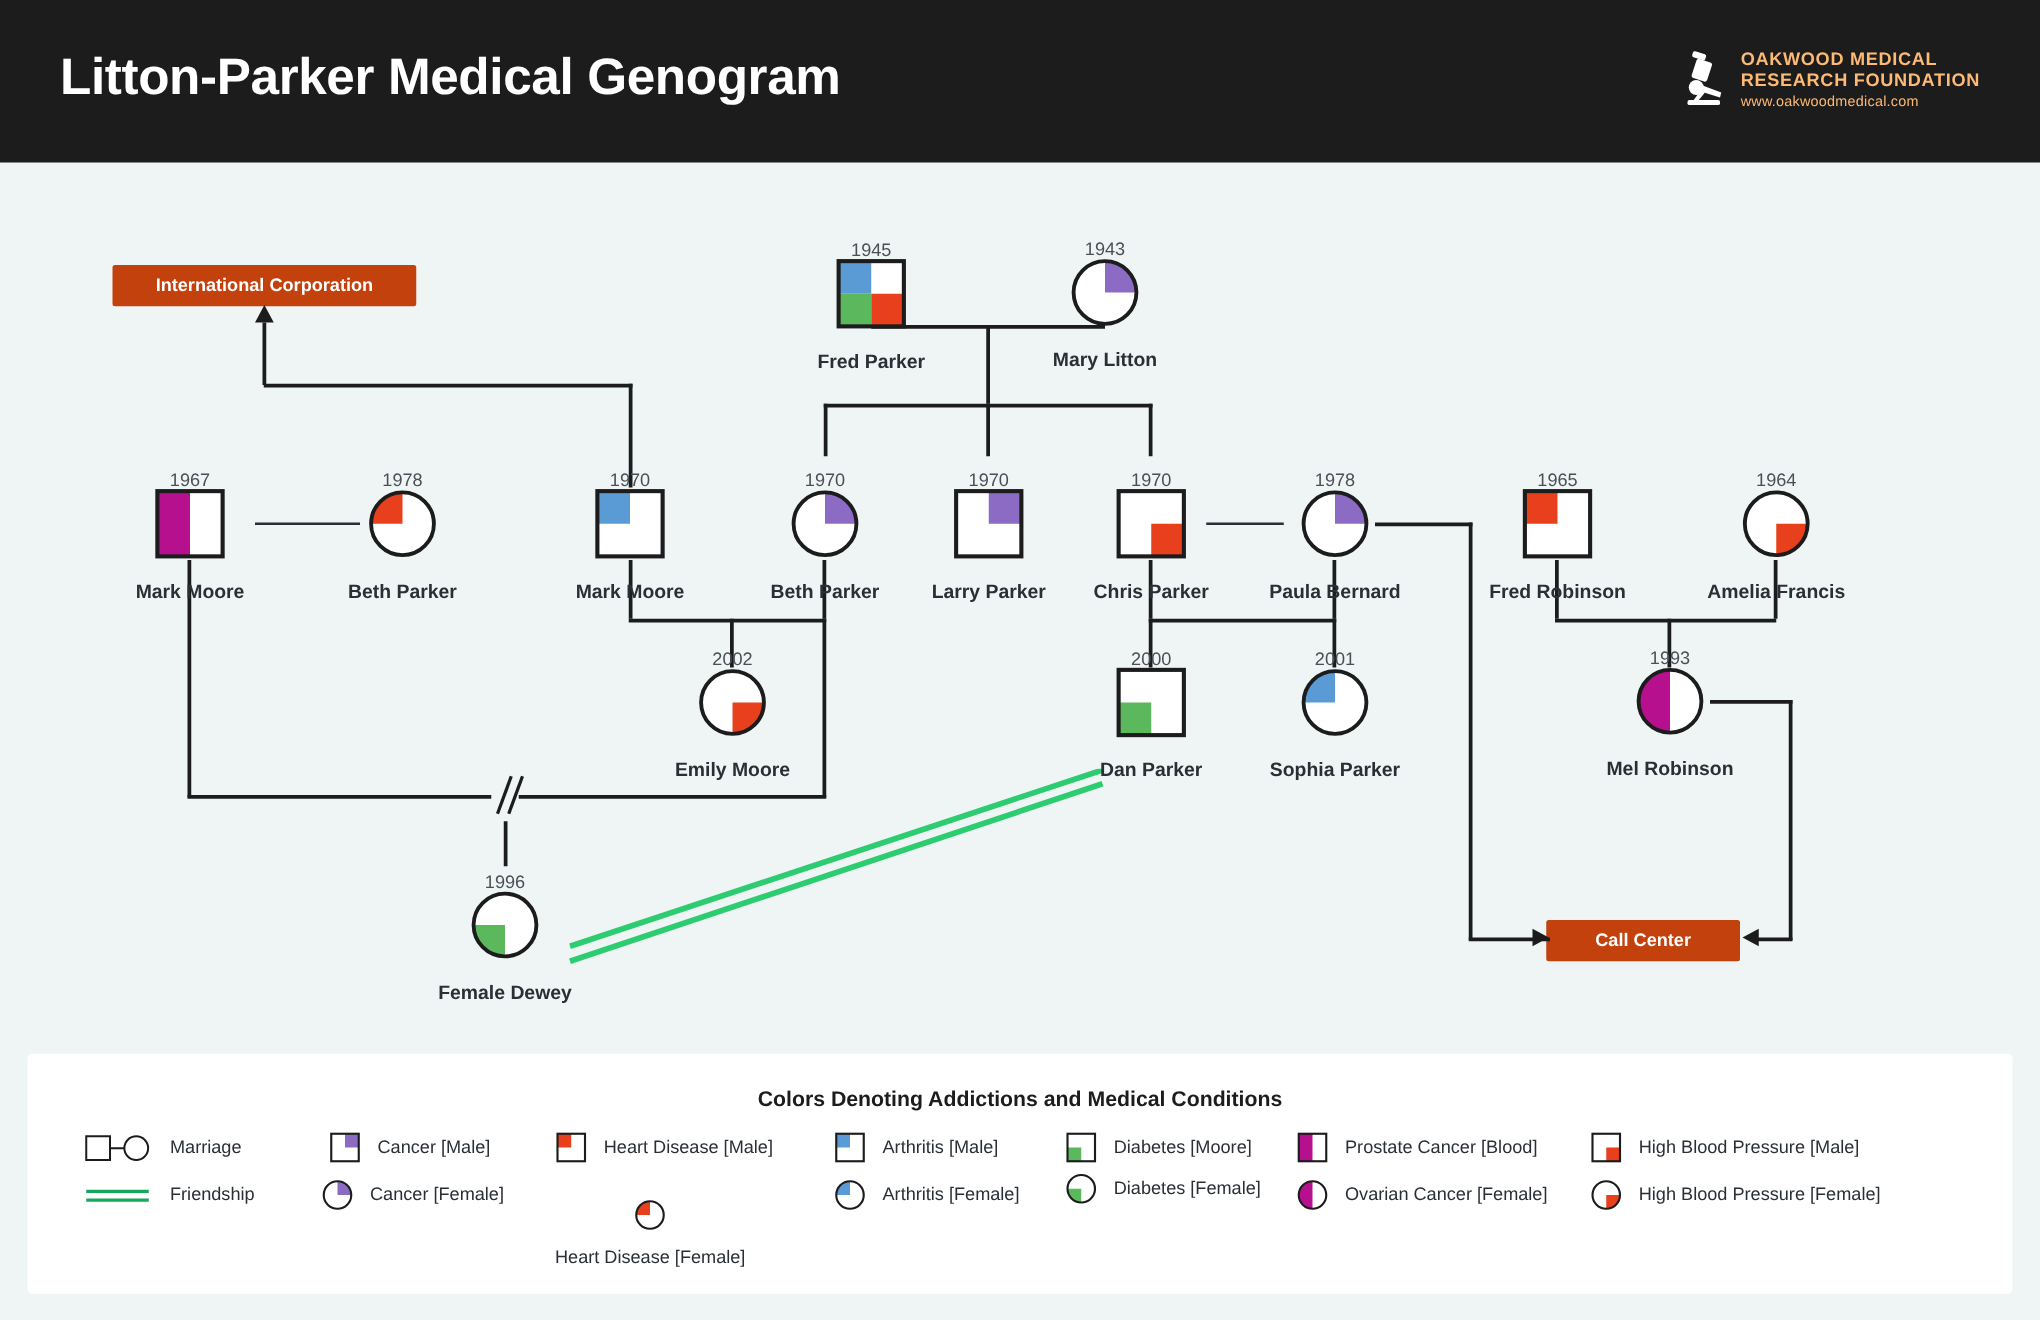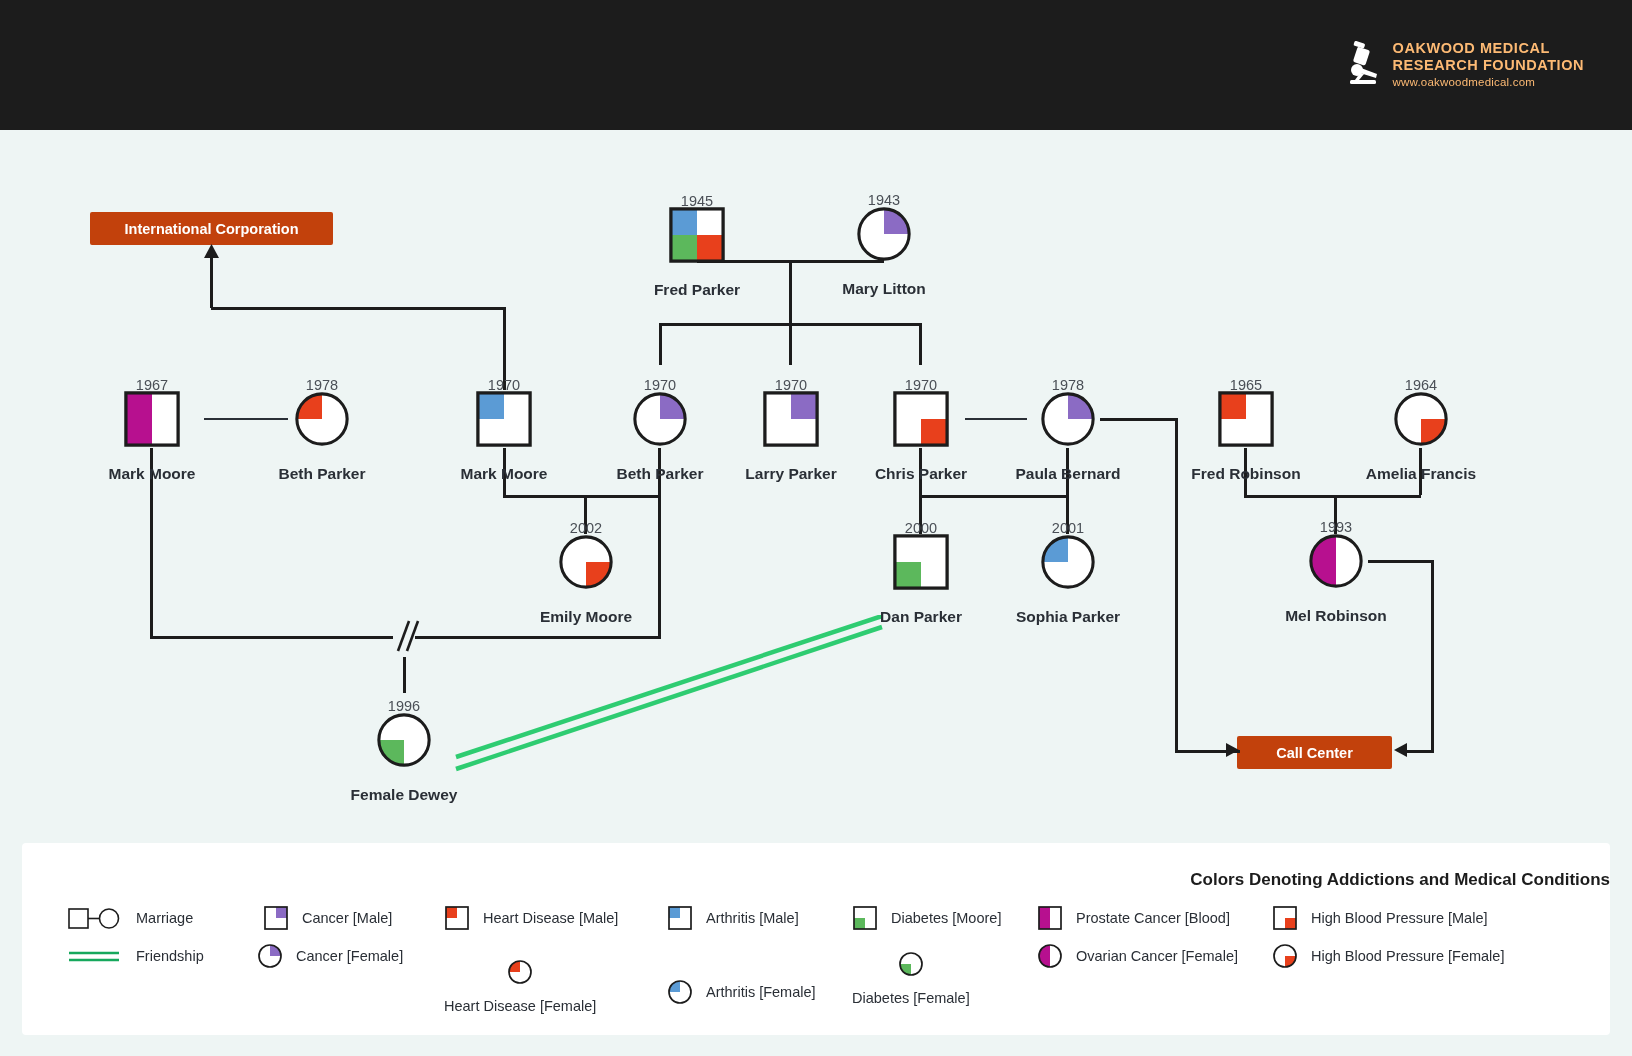--- a/index.html
+++ b/index.html
@@ -56,32 +56,33 @@
   }
 
   .friendship { position:absolute; }
 
   
   #legend {
     position:absolute; left:22px; top:843px; width:1588px; height:192px;
     background:#ffffff; border-radius:4px;
   }
   #legend-title {
-    position:absolute; top:27px; left:0; width:100%; text-align:right;
+    position:absolute; top:27px; left:0; width:100%; text-align:center;
     font-size:17px; font-weight:bold; color:#1c1c1c;
   }
   .lg-item { position:absolute; display:flex; align-items:center; gap:13px; }
   .lg-item .lg-txt { font-size:14.5px; color:#2a2f36; white-space:nowrap; }
   .lg-ico { width:26px; height:26px; flex:none; }
   .lg-ico-wide { width:56px; height:26px; flex:none; }
 </style>
 </head>
 <body>
 
 <div id="header">
+  <div id="page-title">Litton-Parker Medical Genogram</div>
   <div id="brand">
     <svg id="brand-mark" viewBox="0 0 34 50">
       <g fill="#ffffff">
         <rect x="8" y="2" width="11" height="5" rx="1.5" transform="rotate(18 13 4)"></rect>
         <rect x="9" y="8" width="13" height="16" rx="2" transform="rotate(18 15 16)"></rect>
         <circle cx="11" cy="30" r="6"></circle>
         <path d="M15 28 L31 34 L30 38 L14 33 Z"></path>
         <rect x="4" y="40" width="26" height="4" rx="1.5"></rect>
         <path d="M9 40 L14 33 L18 34 L13 40 Z"></path>
       </g>
@@ -387,38 +388,38 @@
   </div>
 
   <div class="lg-item" style="left:645px; top:62px;">
     <svg class="lg-ico" viewBox="0 0 26 26">
       <rect x="2" y="2" width="22" height="22" fill="#fff"></rect>
       <rect x="2" y="2" width="11" height="11" fill="#5b9bd5"></rect>
       <rect x="2" y="2" width="22" height="22" fill="none" stroke="#1c1c1c" stroke-width="1.7"></rect>
     </svg>
     <span class="lg-txt">Arthritis [Male]</span>
   </div>
-  <div class="lg-item" style="left:645px; top:100px;margin-top:36px;">
+  <div class="lg-item" style="left:645px; top:100px;">
     <svg class="lg-ico" viewBox="0 0 26 26">
       <circle cx="13" cy="13" r="11" fill="#fff"></circle>
       <path d="M13 13 L13 2 A11 11 0 0 0 2 13 Z" fill="#5b9bd5"></path>
       <circle cx="13" cy="13" r="11" fill="none" stroke="#1c1c1c" stroke-width="1.7"></circle>
     </svg>
     <span class="lg-txt">Arthritis [Female]</span>
   </div>
 
   <div class="lg-item" style="left:830px; top:62px;">
     <svg class="lg-ico" viewBox="0 0 26 26">
       <rect x="2" y="2" width="22" height="22" fill="#fff"></rect>
       <rect x="2" y="13" width="11" height="11" fill="#5cb85c"></rect>
       <rect x="2" y="2" width="22" height="22" fill="none" stroke="#1c1c1c" stroke-width="1.7"></rect>
     </svg>
     <span class="lg-txt">Diabetes [Moore]</span>
   </div>
-  <div class="lg-item" style="left:830px; top:108px;flex-direction:column;">
+  <div class="lg-item" style="left:830px; top:95px;">
     <svg class="lg-ico" viewBox="0 0 26 26">
       <circle cx="13" cy="13" r="11" fill="#fff"></circle>
       <path d="M13 13 L2 13 A11 11 0 0 0 13 24 Z" fill="#5cb85c"></path>
       <circle cx="13" cy="13" r="11" fill="none" stroke="#1c1c1c" stroke-width="1.7"></circle>
     </svg>
     <span class="lg-txt">Diabetes [Female]</span>
   </div>
 
   <div class="lg-item" style="left:1015px; top:62px;">
     <svg class="lg-ico" viewBox="0 0 26 26">

